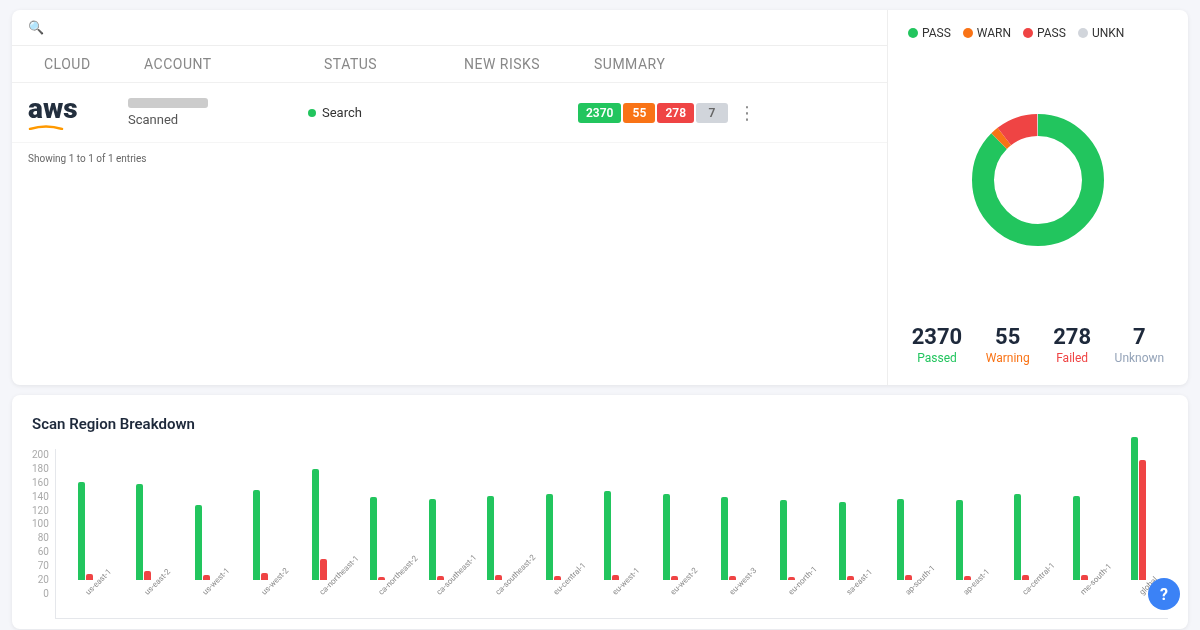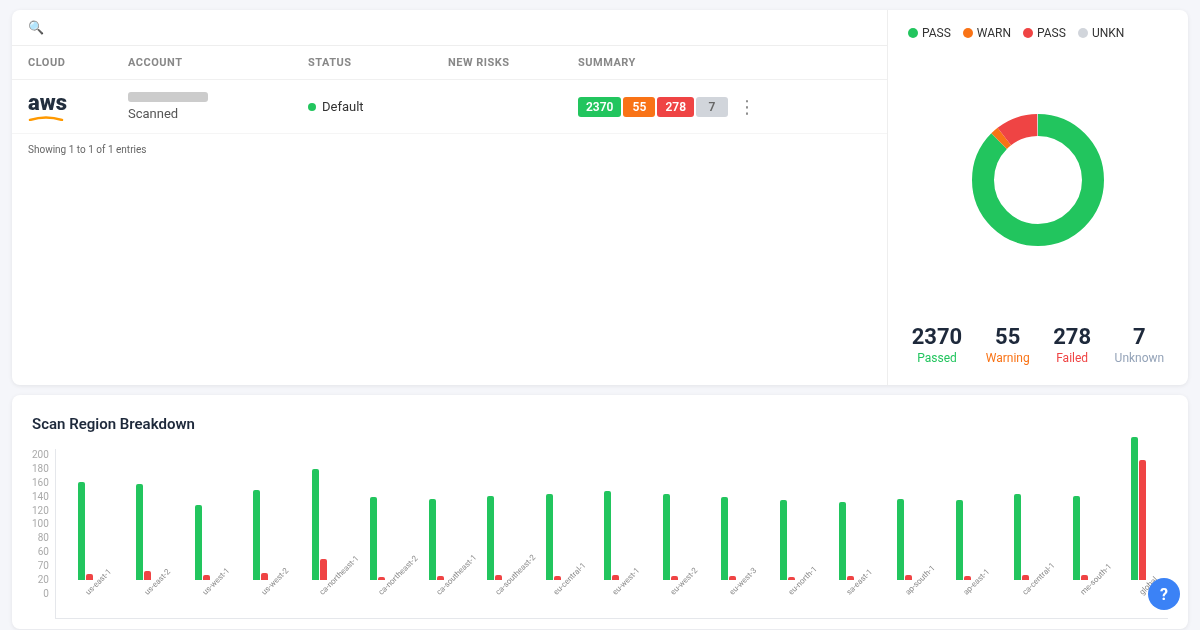--- a/index.html
+++ b/index.html
@@ -38,44 +38,44 @@
       border: none;
       outline: none;
       color: #555;
       font-size: 14px;
       width: 200px;
     }
 
     .table-header {
       display: grid;
       grid-template-columns: 100px 180px 140px 130px 1fr;
-      padding: 10px 16px;
-      font-size: 11px;
-      font-weight: 700;
+      padding: 10px 32px;
+      font-size: 14px;
+      font-weight: 400;
       color: #888;
       letter-spacing: 0.5px;
       text-transform: uppercase;
       border-bottom: 1px solid #f0f0f0;
     }
 
     .table-row {
       display: grid;
       grid-template-columns: 100px 180px 140px 130px 1fr;
       padding: 12px 16px;
       align-items: center;
       border-bottom: 1px solid #f5f5f5;
     }
 
     .aws-logo {
       display: flex;
       flex-direction: column;
       align-items: flex-start;
     }
     .aws-text {
-      font-size: 22px;
+      font-size: 28px;
       font-weight: 900;
       color: #232f3e;
       line-height: 1;
     }
     .aws-smile {
       width: 36px;
       height: 6px;
       margin-top: 1px;
     }
 
@@ -266,21 +266,21 @@
         </svg>
       </div>
 
       <div class="account-cell">
         <div class="account-blur"></div>
         <span class="account-name">Scanned</span>
       </div>
 
       <div class="status-badge">
         <span class="status-dot"></span>
-        <span>Default</span>
+        <span>Search</span>
       </div>
 
       <div></div>
 
       <div style="display:flex;align-items:center;gap:2px;">
         <span class="pill pill-pass">2370</span>
         <span class="pill pill-warn">55</span>
         <span class="pill pill-fail">278</span>
         <span class="pill pill-unkn">7</span>
         <span class="more-menu">⋮</span>

